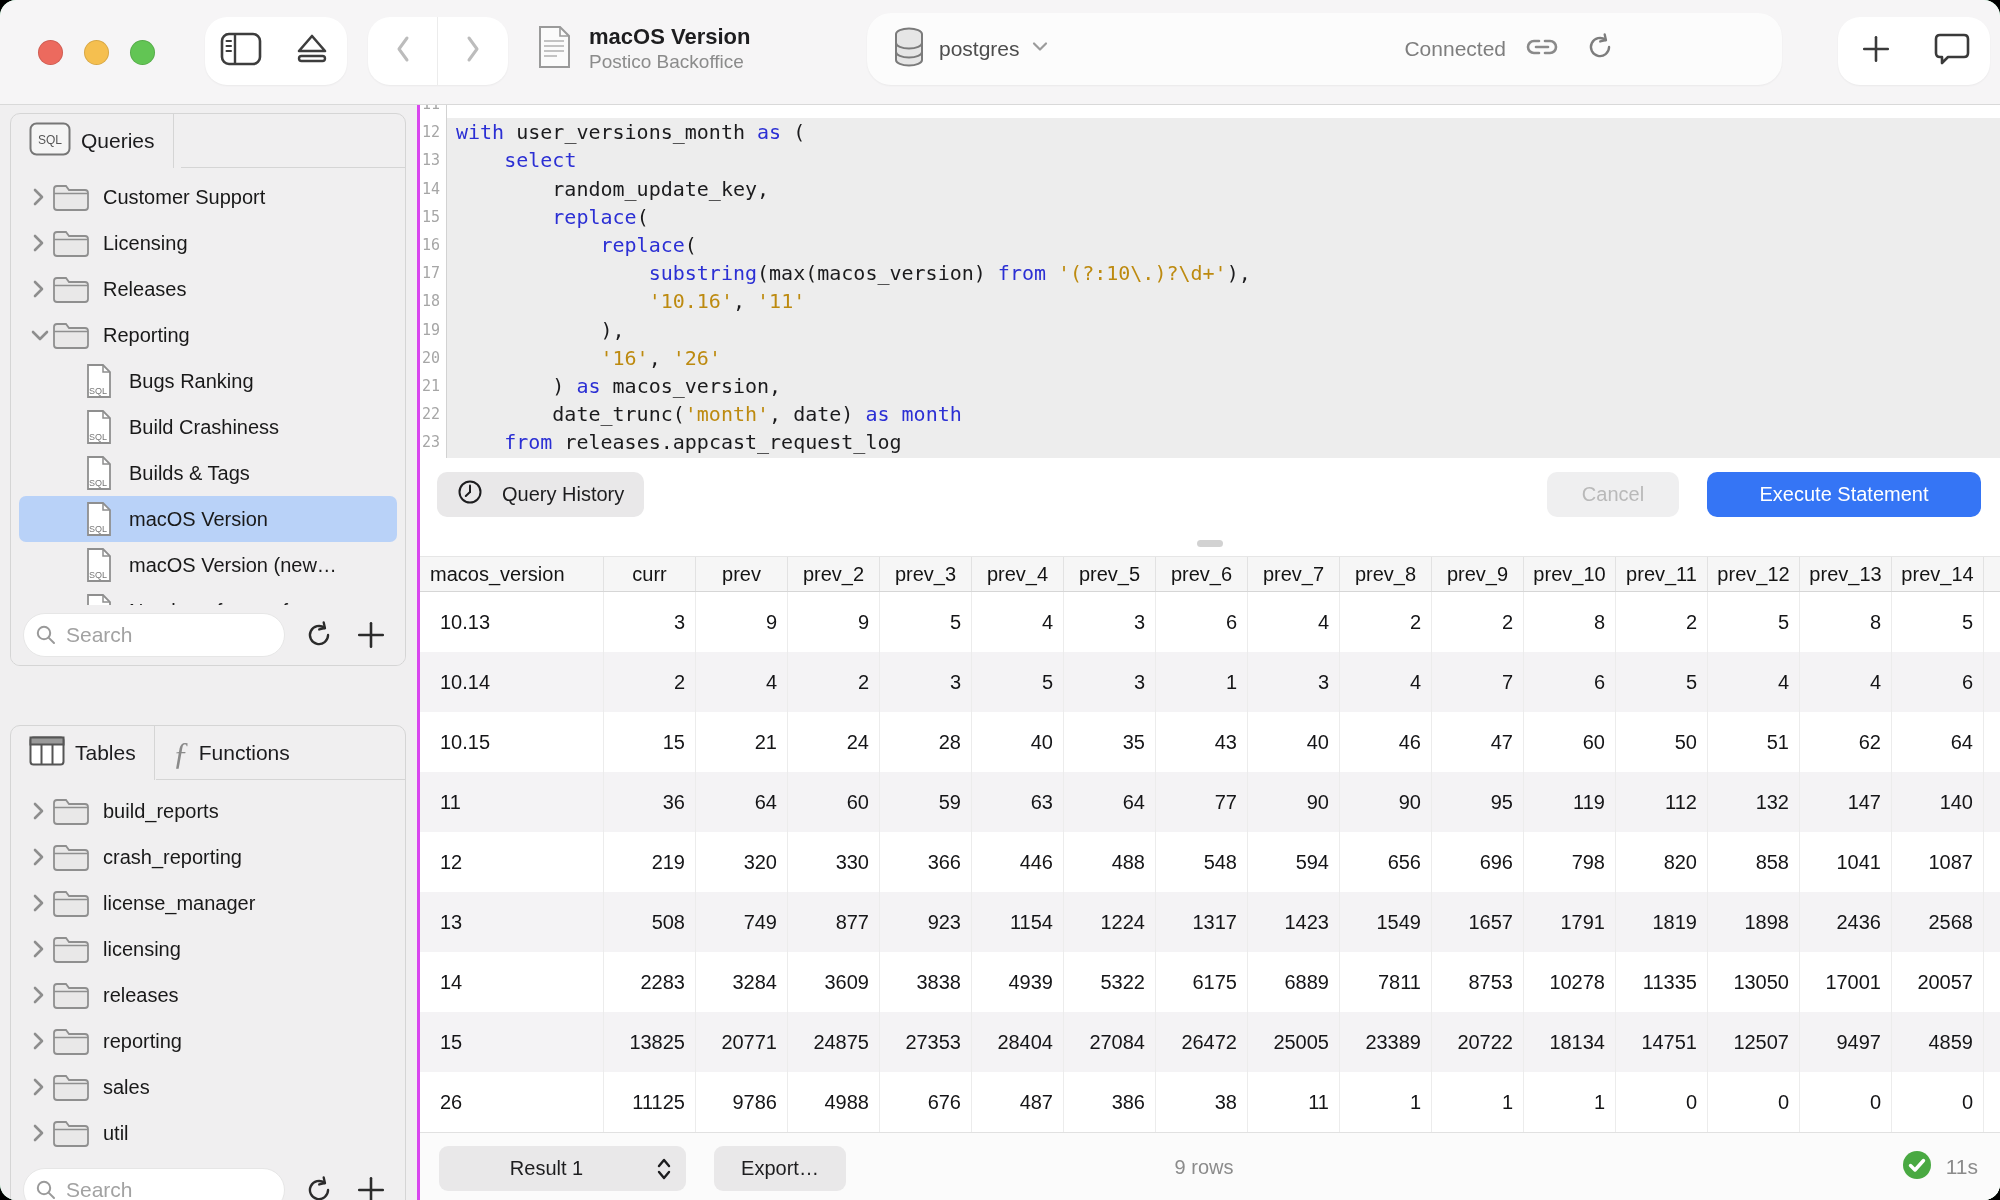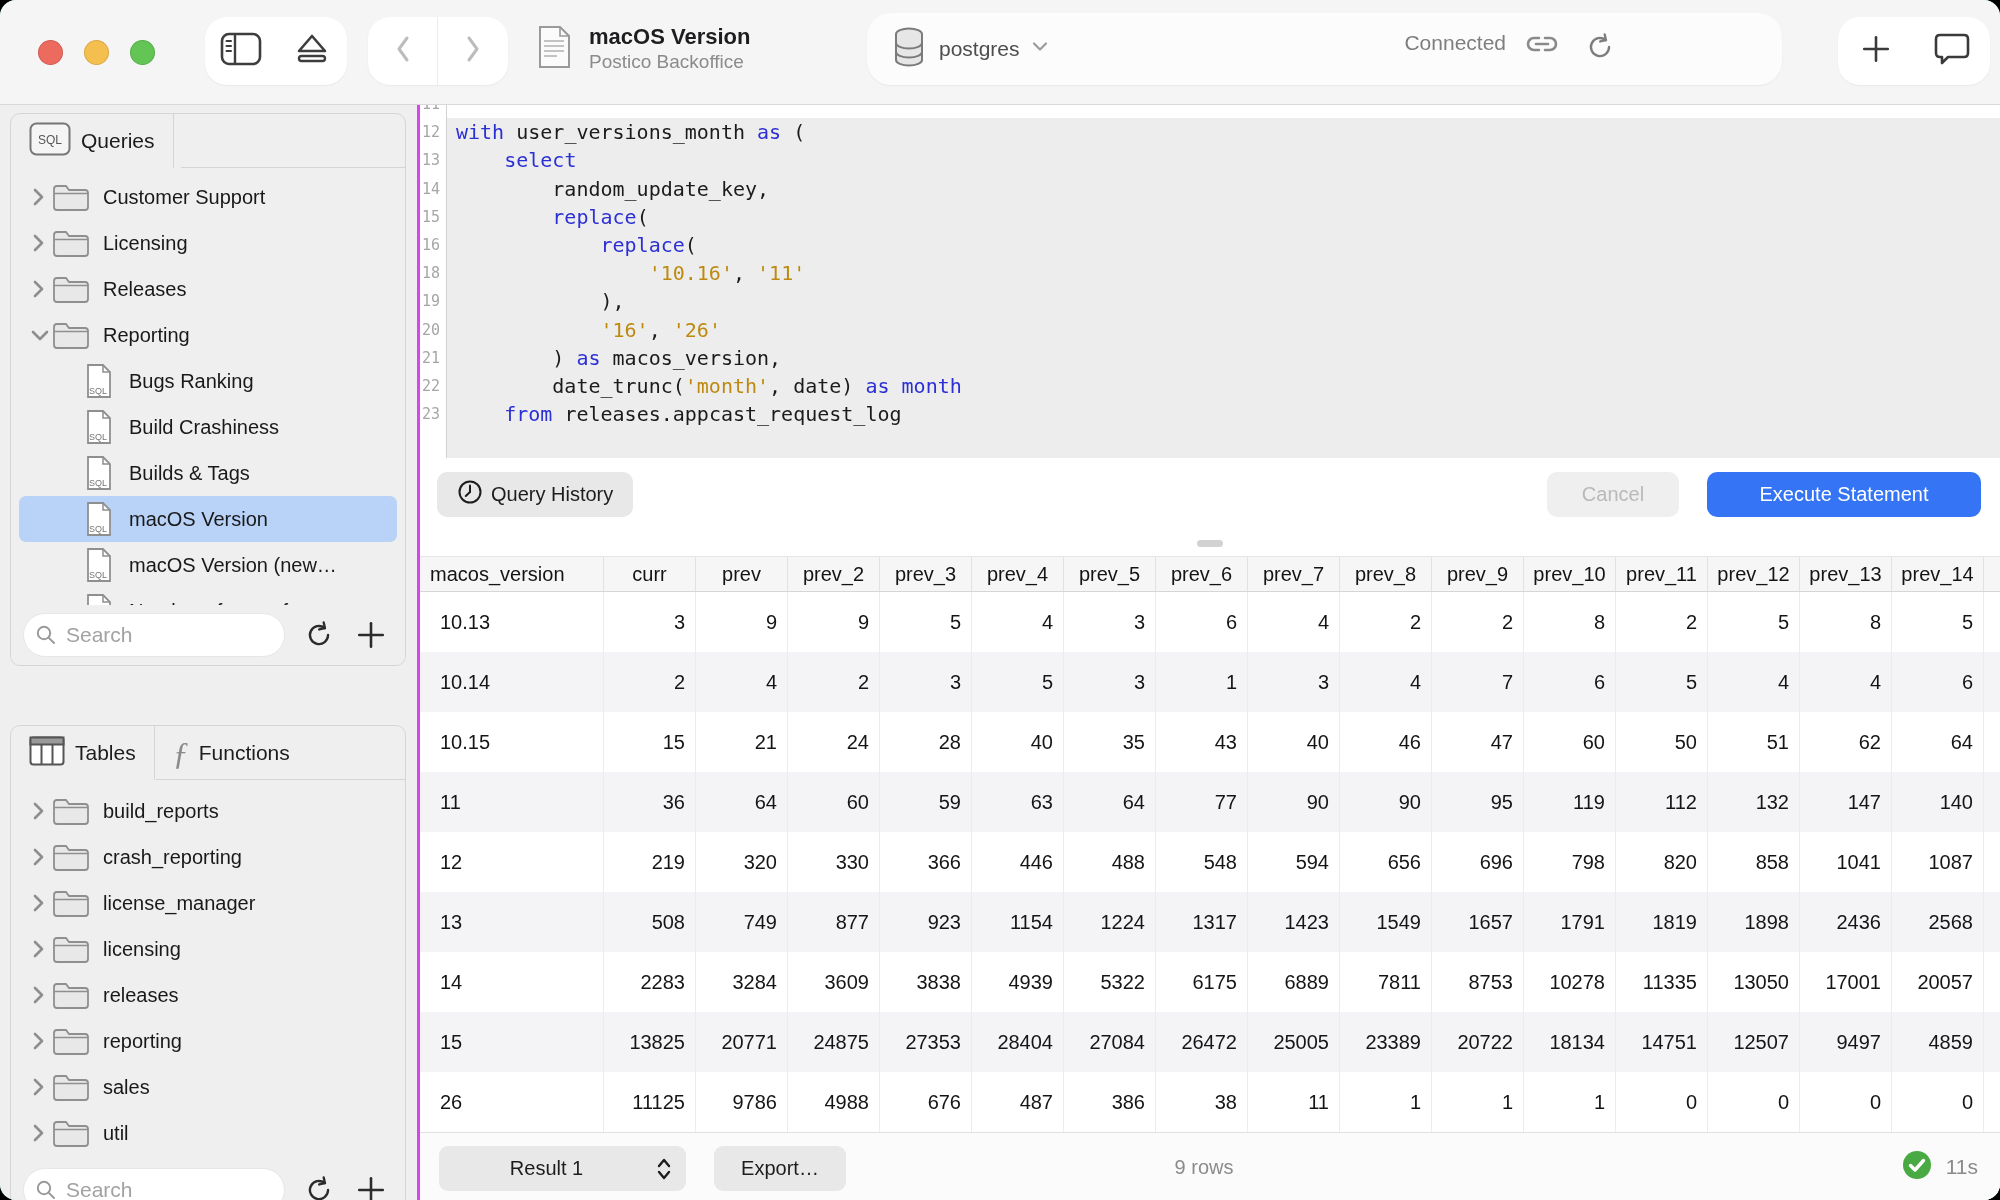--- a/index.html
+++ b/index.html
@@ -61,21 +61,21 @@
   .ln{width:20px;padding-right:6px;flex:0 0 20px;text-align:right;
       font-family:"DejaVu Sans Mono",monospace;font-size:15px;color:#a6a6a6;}
   .ecode{padding-left:10px;font-family:"DejaVu Sans Mono",monospace;font-size:20px;
          white-space:pre;color:#1b1b1d;}
   .tk-k{color:var(--keyword-blue,#2b2fd4);}
   .tk-s{color:var(--string-orange,#bd8a0f);}
   
   .actionbar{position:absolute;left:0;top:353px;right:0;height:72px;background:#fff;}
   .btn{display:flex;align-items:center;justify-content:center;border-radius:10px;font-size:20px;
        color:#1d1d1f;position:absolute;top:14px;height:45px;box-sizing:border-box;}
-  .btn.qh{left:17px;padding:0 20px;background:#e9e8e9;gap:8px;}
+  .btn.qh{left:17px;padding:0 20px;background:#e9e8e9;gap:19px;}
   .btn.cancel{left:1127px;width:132px;background:#efeff0;color:#b9b9b9;}
   .btn.exec{left:1287px;width:274px;background:var(--accent-blue,#3575f5);color:#fff;font-weight:500;}
   .splitter{position:absolute;left:0;top:425px;right:0;height:26px;background:#fff;}
   .handle{position:absolute;left:777px;top:10px;width:26px;height:7px;border-radius:4px;background:#d2d2d2;}
   
   .rheader{position:absolute;left:0;top:451px;right:0;height:36px;display:flex;background:#f6f6f6;
            border-top:1px solid #e6e6e6;border-bottom:1px solid #d6d6d6;box-sizing:border-box;}
   .hcell{box-sizing:border-box;border-right:1px solid #e2e2e2;font-size:20px;color:#141414;
          display:flex;align-items:center;justify-content:center;flex:0 0 auto;}
   .hcell.first{width:184px;justify-content:flex-start;padding-left:10px;}
@@ -177,21 +177,21 @@
             <path d="M5 8 v26 c0 3 5.8 5.5 13 5.5 s13-2.5 13-5.5 V8" fill="#e6e6e6" stroke="#7b7b7b" stroke-width="2"></path>
             <path d="M5 17 c0 3 5.8 5.5 13 5.5 s13-2.5 13-5.5 M5 26 c0 3 5.8 5.5 13 5.5 s13-2.5 13-5.5" fill="none" stroke="#7b7b7b" stroke-width="2"></path>
           </svg>
       </span>
       <span class="dbname">postgres</span>
       <span>
         <svg width="20" height="14" viewBox="0 0 20 14">
             <polyline points="4,3.5 10,9.5 16,3.5" fill="none" stroke="#9b9b9b" stroke-width="2.2" stroke-linecap="round" stroke-linejoin="round"></polyline>
           </svg>
       </span>
-      <span style="margin-left:auto;display:flex;padding-right:142px;">
+      <span style="margin-left:auto;display:flex;align-items:center;padding-right:142px;">
         <span class="connlbl">Connected</span>
         <span style="margin-right:22px;">
           <svg width="40" height="26" viewBox="0 0 40 26">
               <path d="M17 7 h-5 a6 6 0 0 0 0 12 h5" fill="none" stroke="#8a8a8a" stroke-width="2.6" stroke-linecap="round"></path>
               <path d="M23 7 h5 a6 6 0 0 1 0 12 h-5" fill="none" stroke="#8a8a8a" stroke-width="2.6" stroke-linecap="round"></path>
               <line x1="14" y1="13" x2="26" y2="13" stroke="#8a8a8a" stroke-width="2.6" stroke-linecap="round"></line>
             </svg>
         </span>
         <span>
           <svg width="32" height="32" viewBox="0 0 30 30">
@@ -558,20 +558,24 @@
             <span class="ln">14</span>
             <span class="ecode"><span class="tk-t">        random_update_key,</span></span>
           </div>
           <div class="eline">
             <span class="ln">15</span>
             <span class="ecode"><span class="tk-t">        </span><span class="tk-k">replace</span><span class="tk-t">(</span></span>
           </div>
           <div class="eline">
             <span class="ln">16</span>
             <span class="ecode"><span class="tk-t">            </span><span class="tk-k">replace</span><span class="tk-t">(</span></span>
+          </div>
+          <div class="eline">
+            <span class="ln">17</span>
+            <span class="ecode"><span class="tk-t">                </span><span class="tk-k">substring</span><span class="tk-t">(max(macos_version) </span><span class="tk-k">from</span><span class="tk-t"> </span><span class="tk-s">'(?:10\.)?\d+'</span><span class="tk-t">),</span></span>
           </div>
           <div class="eline">
             <span class="ln">18</span>
             <span class="ecode"><span class="tk-t">                </span><span class="tk-s">'10.16'</span><span class="tk-t">, </span><span class="tk-s">'11'</span></span>
           </div>
           <div class="eline">
             <span class="ln">19</span>
             <span class="ecode"><span class="tk-t">            ),</span></span>
           </div>
           <div class="eline">

